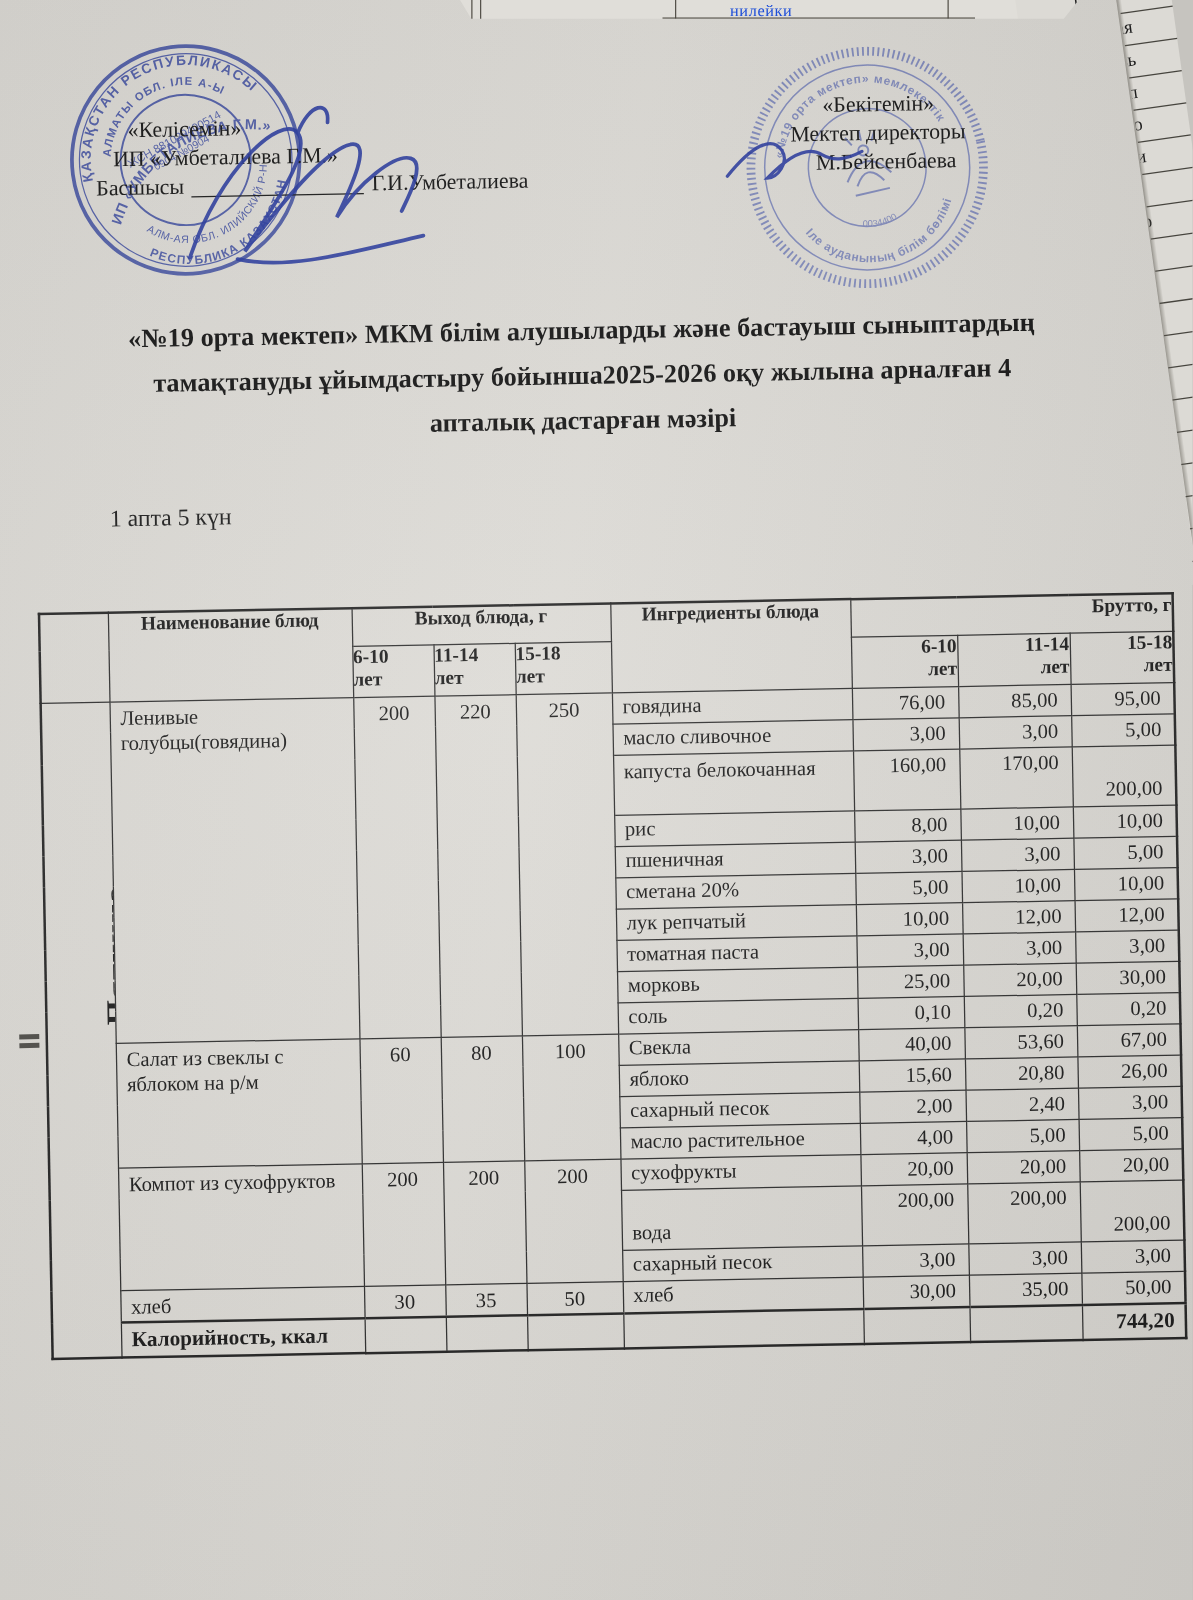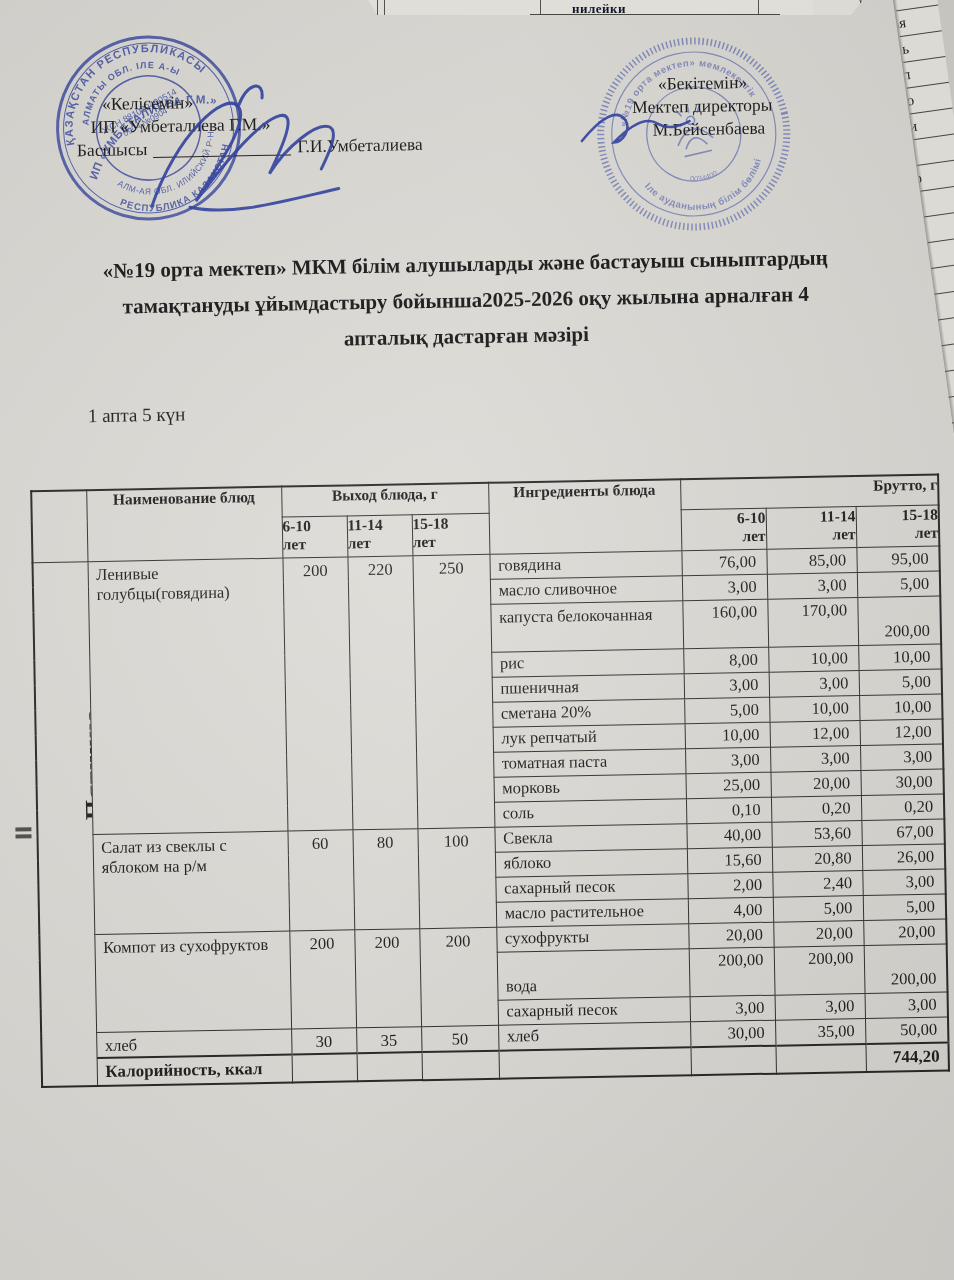--- a/index.html
+++ b/index.html
@@ -7,21 +7,21 @@
     width:954px;height:1280px;overflow:hidden;position:relative;
     background:#c6c4bf;
     font-family:"Liberation Serif",serif;
   }
   
   .behind-top{
     position:absolute;left:300px;top:0;width:580px;height:17px;z-index:1;
     background:#e0ded9;border-bottom:1px solid #9b988f;
   }
   .behind-top .frag{
-    position:absolute;left:272px;top:1px;font-size:13px;font-weight:bold;color:#0f172a;
+    position:absolute;left:284px;top:1px;font-size:13px;font-weight:normal;color:#1d4ed8;
     font-family:"Liberation Serif",serif;letter-spacing:.5px;
   }
   .behind-top .tick{position:absolute;top:0;width:1px;height:16px;background:#55524b;}
   .behind-top .uline{position:absolute;left:230px;top:14px;width:250px;border-top:1.4px solid #4a473f;}
   .behind-right{
     position:absolute;left:845px;top:-14px;width:124px;height:486px;z-index:1;
     background:#dcdad5;transform:rotate(-8deg);
   }
   .behind-right .brow{
     height:25px;border-bottom:1.2px solid #46443e;

